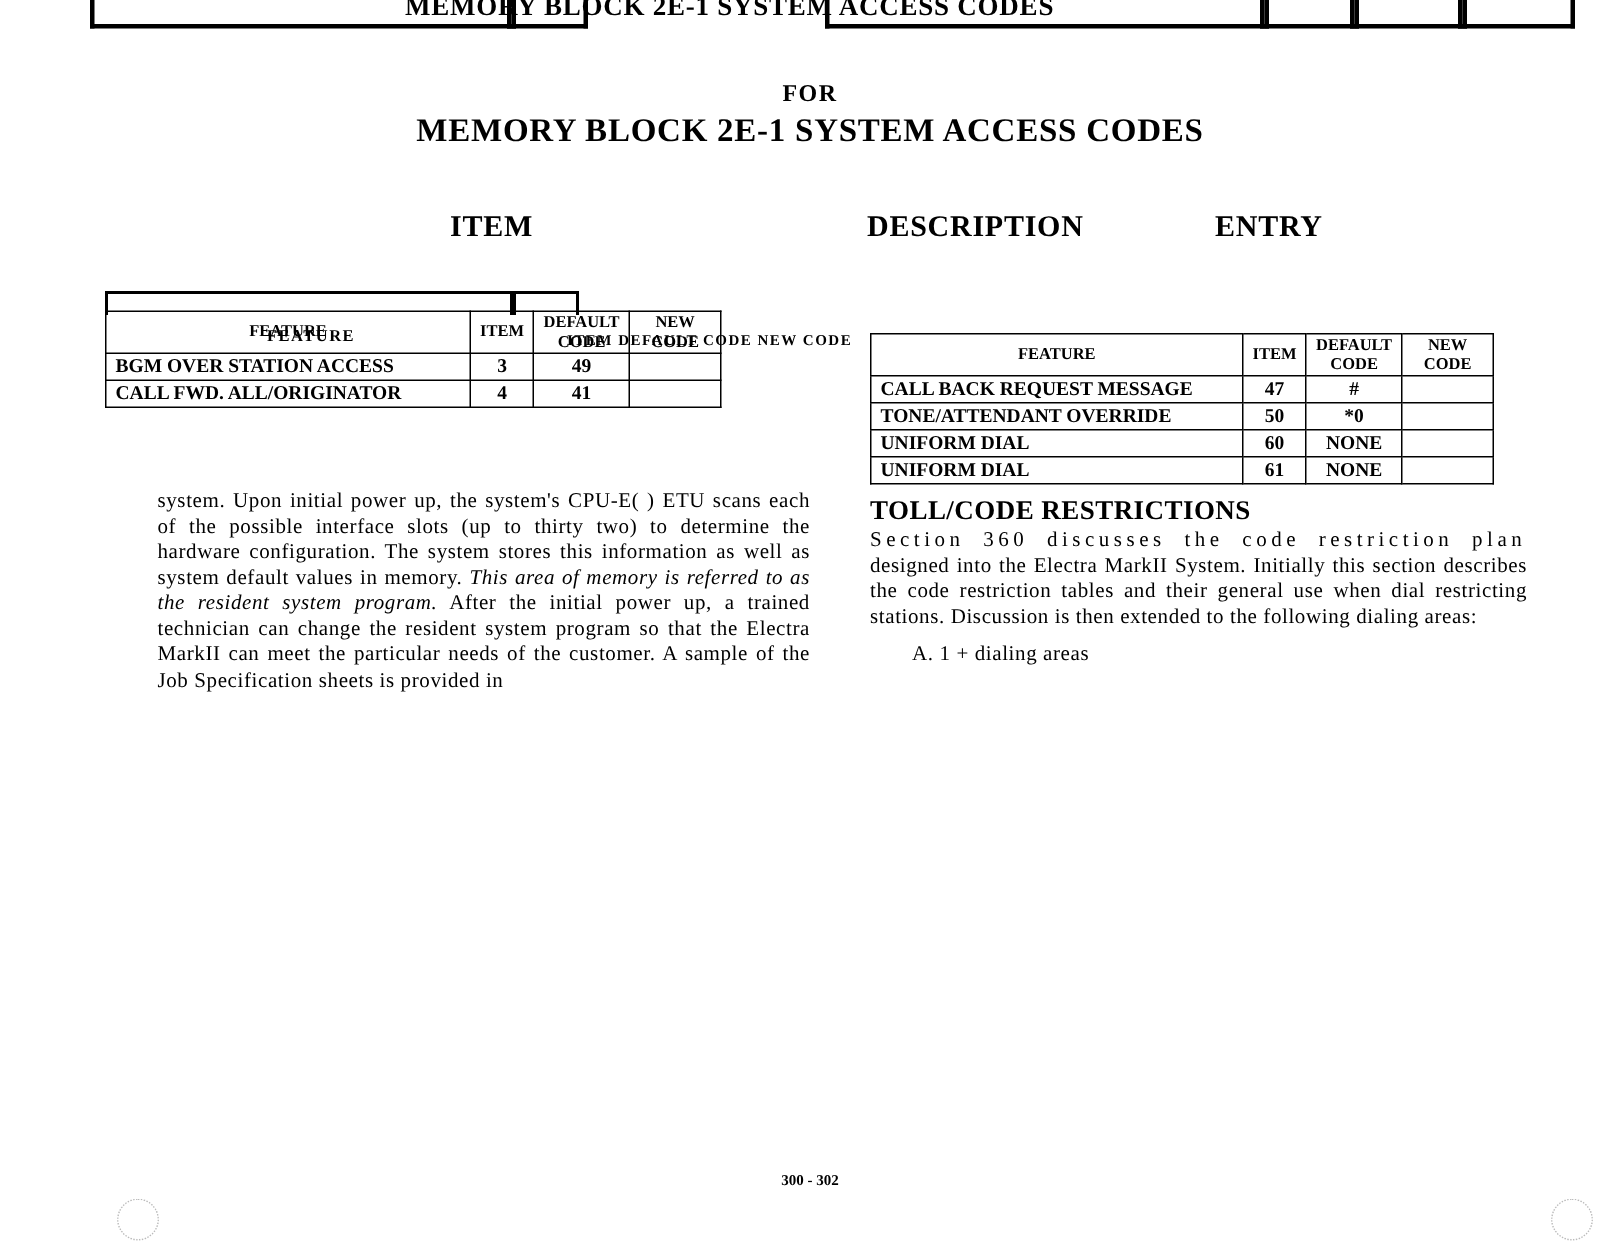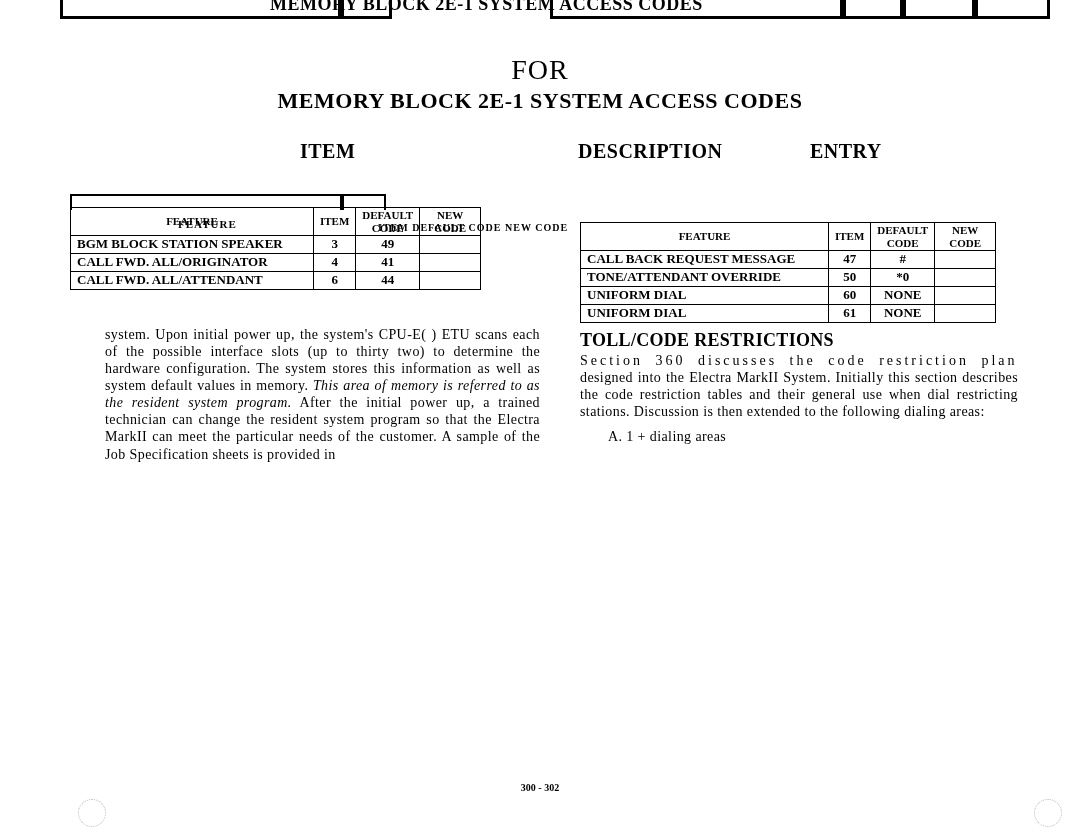--- a/index.html
+++ b/index.html
@@ -44,22 +44,22 @@
   }
 
   .header-block {
     position: absolute;
     top: 54px;
     left: 0;
     right: 0;
     text-align: center;
   }
   .header-block .for {
-    font-weight: normal;
-    font-size: 28px;
+    font-weight: bold;
+    font-size: 16px;
     letter-spacing: 1px;
   }
   .header-block .title {
     font-weight: bold;
     font-size: 22px;
     letter-spacing: 0.5px;
     margin-top: 2px;
   }
 
   .colheads {
@@ -201,35 +201,29 @@
     <thead>
       <tr>
         <th class="featurecol">FEATURE</th>
         <th>ITEM</th>
         <th>DEFAULT<br>CODE</th>
         <th class="blank">NEW<br>CODE</th>
       </tr>
     </thead>
     <tbody>
       <tr>
-        <td>BGM BLOCK STATION SPEAKER</td>
+        <td>BGM OVER STATION ACCESS</td>
         <td class="num">3</td>
         <td class="num">49</td>
         <td class="blank"></td>
       </tr>
       <tr>
         <td>CALL FWD. ALL/ORIGINATOR</td>
         <td class="num">4</td>
         <td class="num">41</td>
-        <td class="blank"></td>
-      </tr>
-      <tr>
-        <td>CALL FWD. ALL/ATTENDANT</td>
-        <td class="num">6</td>
-        <td class="num">44</td>
         <td class="blank"></td>
       </tr>
     </tbody>
   </table>
 
   <table class="tbl right">
     <thead>
       <tr>
         <th class="featurecol2">FEATURE</th>
         <th>ITEM</th>

